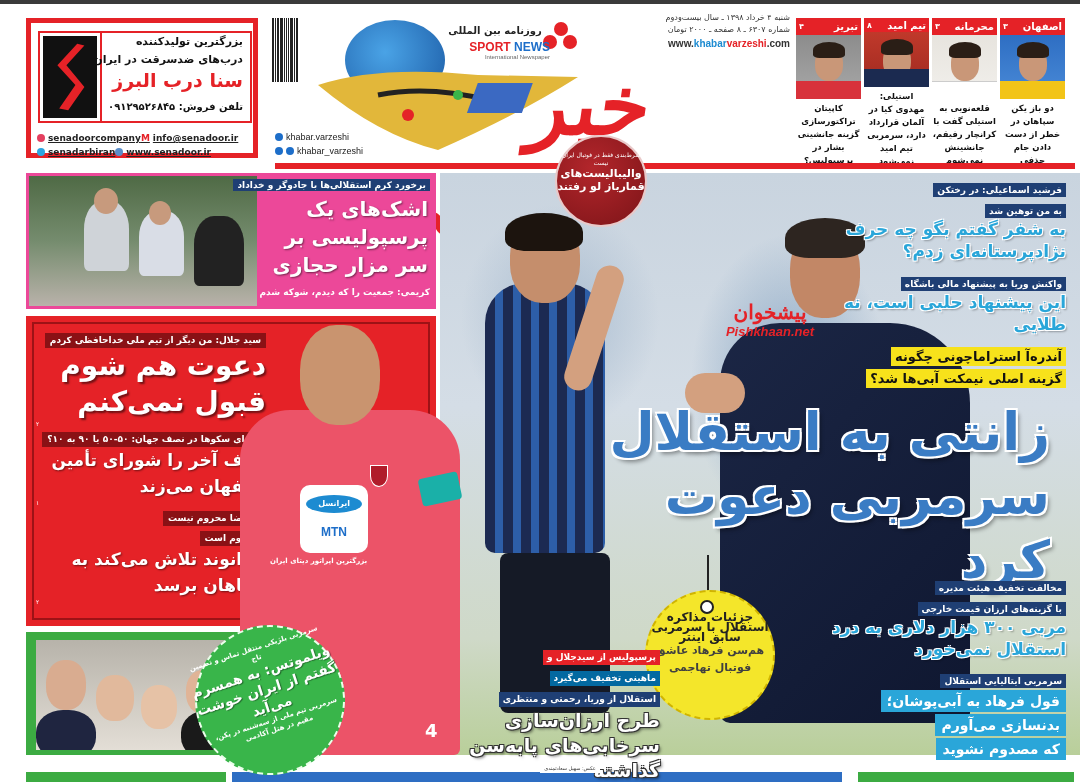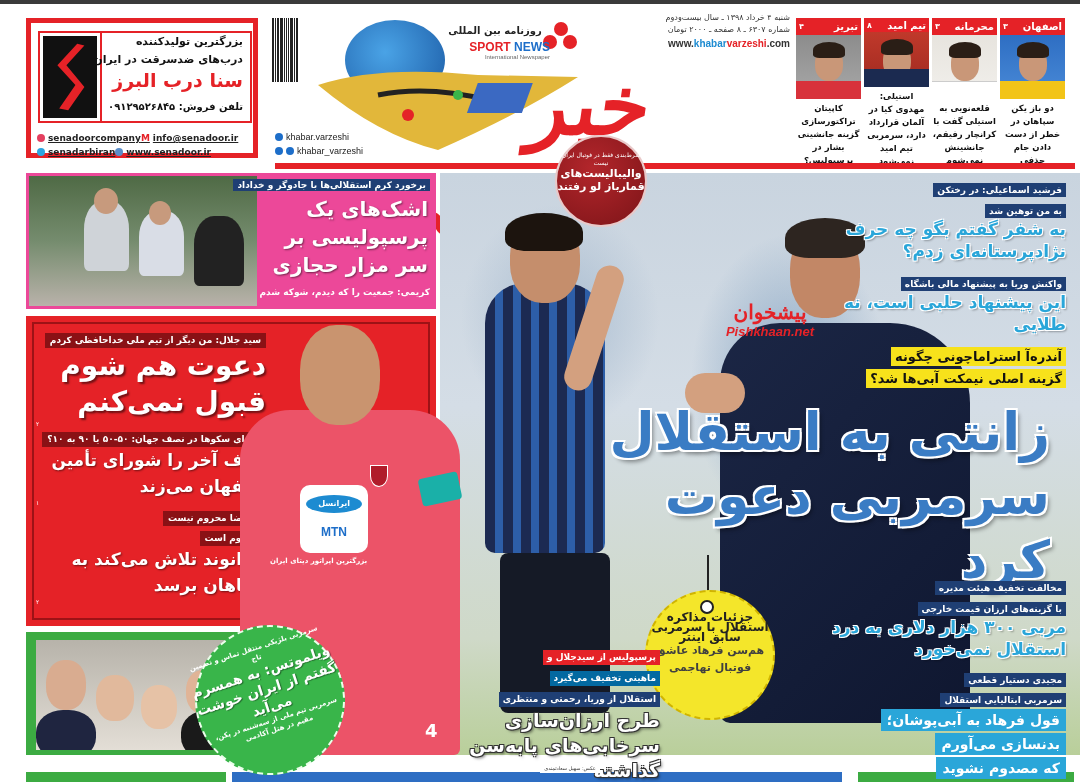--- a/index.html
+++ b/index.html
@@ -322,21 +322,20 @@
 <div class="abs r-block" style="right:14px; top:346px; width:240px;">
   <div><span class="yel">آندره‌آ استراماچونی چگونه</span></div>
   <div style="margin-top:2px"><span class="yel">گزینه اصلی نیمکت آبی‌ها شد؟</span></div>
 </div>
 <div class="abs r-block" style="right:14px; top:576px; width:240px;">
   <div><span class="kicker">مخالفت تخفیف هیئت مدیره</span></div>
   <div style="margin-top:2px"><span class="kicker">با گزینه‌های ارزان قیمت خارجی</span></div>
   <div class="r-head">مربی ۳۰۰ هزار دلاری به درد استقلال نمی‌خورد</div>
 </div>
 <div class="abs r-block" style="right:14px; top:668px; width:240px;">
-  <div><span class="kicker">مجیدی دستیار قطعی</span></div>
   <div style="margin-top:1px"><span class="kicker">سرمربی ایتالیایی استقلال</span></div>
   <div><span class="blu-box">قول فرهاد به آبی‌پوشان؛</span></div>
   <div><span class="blu-box">بدنسازی می‌آورم</span></div>
   <div><span class="blu-box">که مصدوم نشوید</span></div>
 </div>
 
 <div class="abs tag-string"></div>
 <div class="abs tag">
   <div class="s">جزئیات مذاکره استقلال با سرمربی سابق اینتر</div>
   <div class="h">هم‌سن فرهاد عاشق فوتبال تهاجمی</div>

